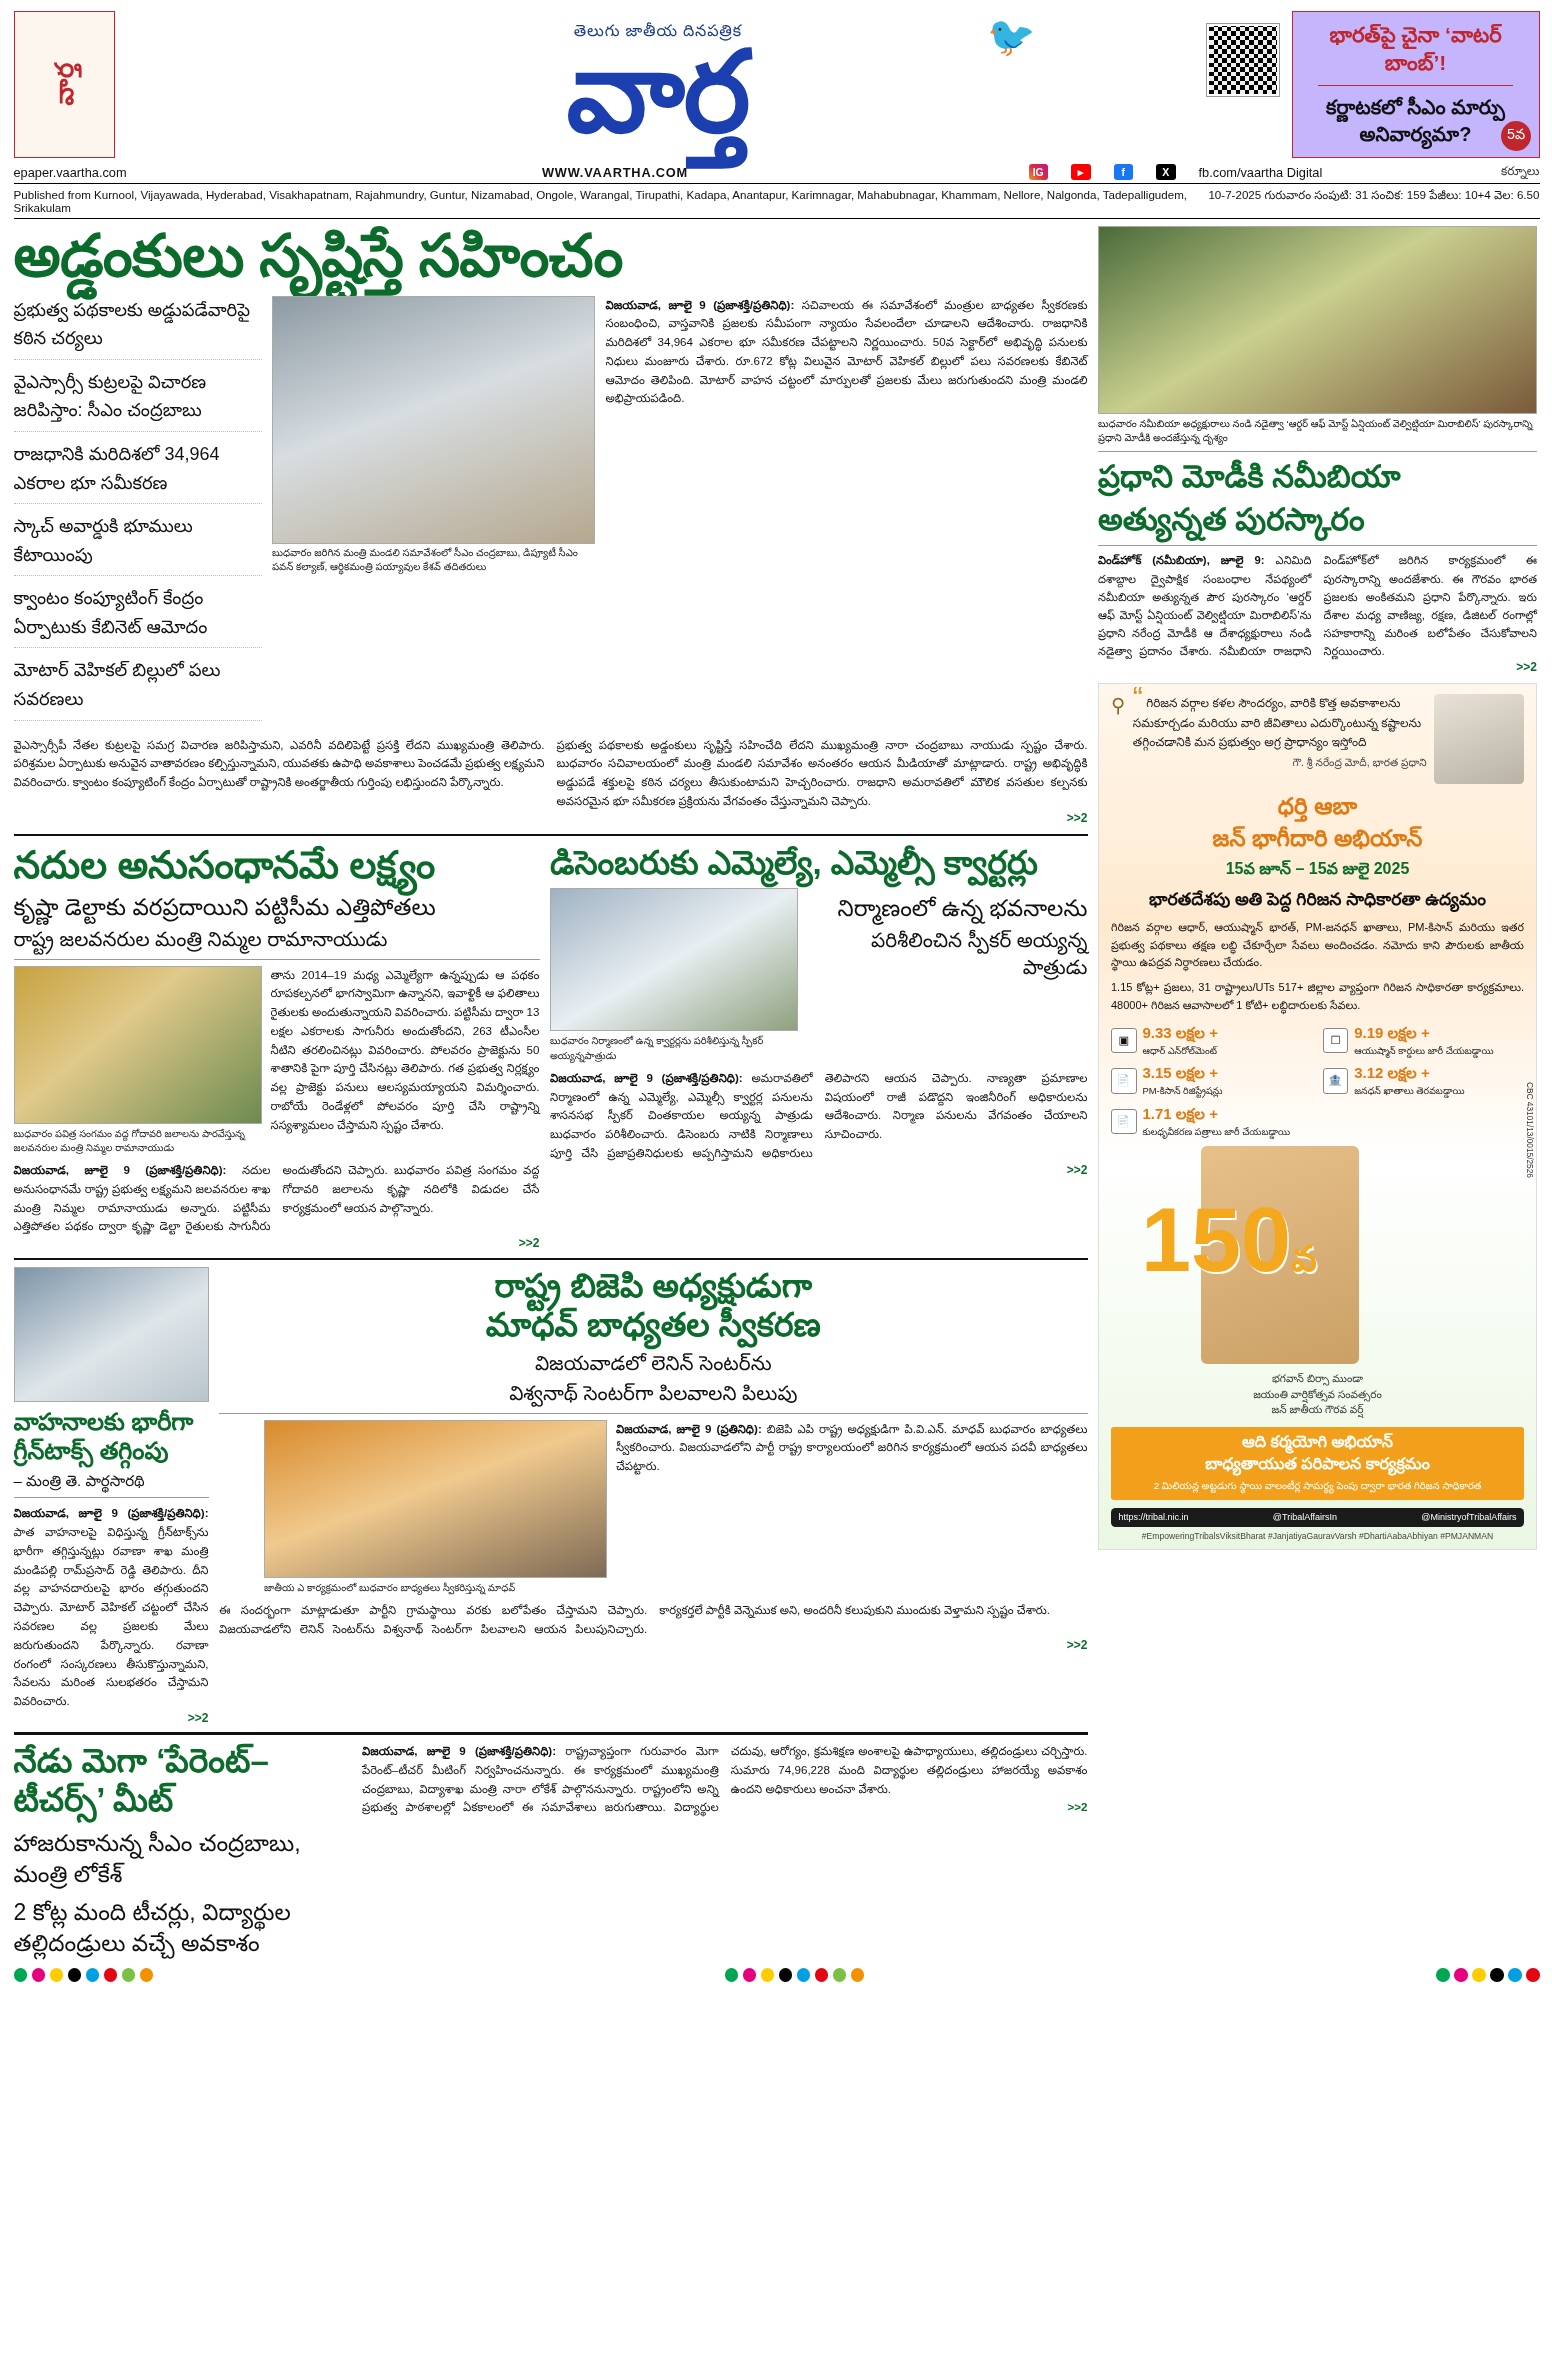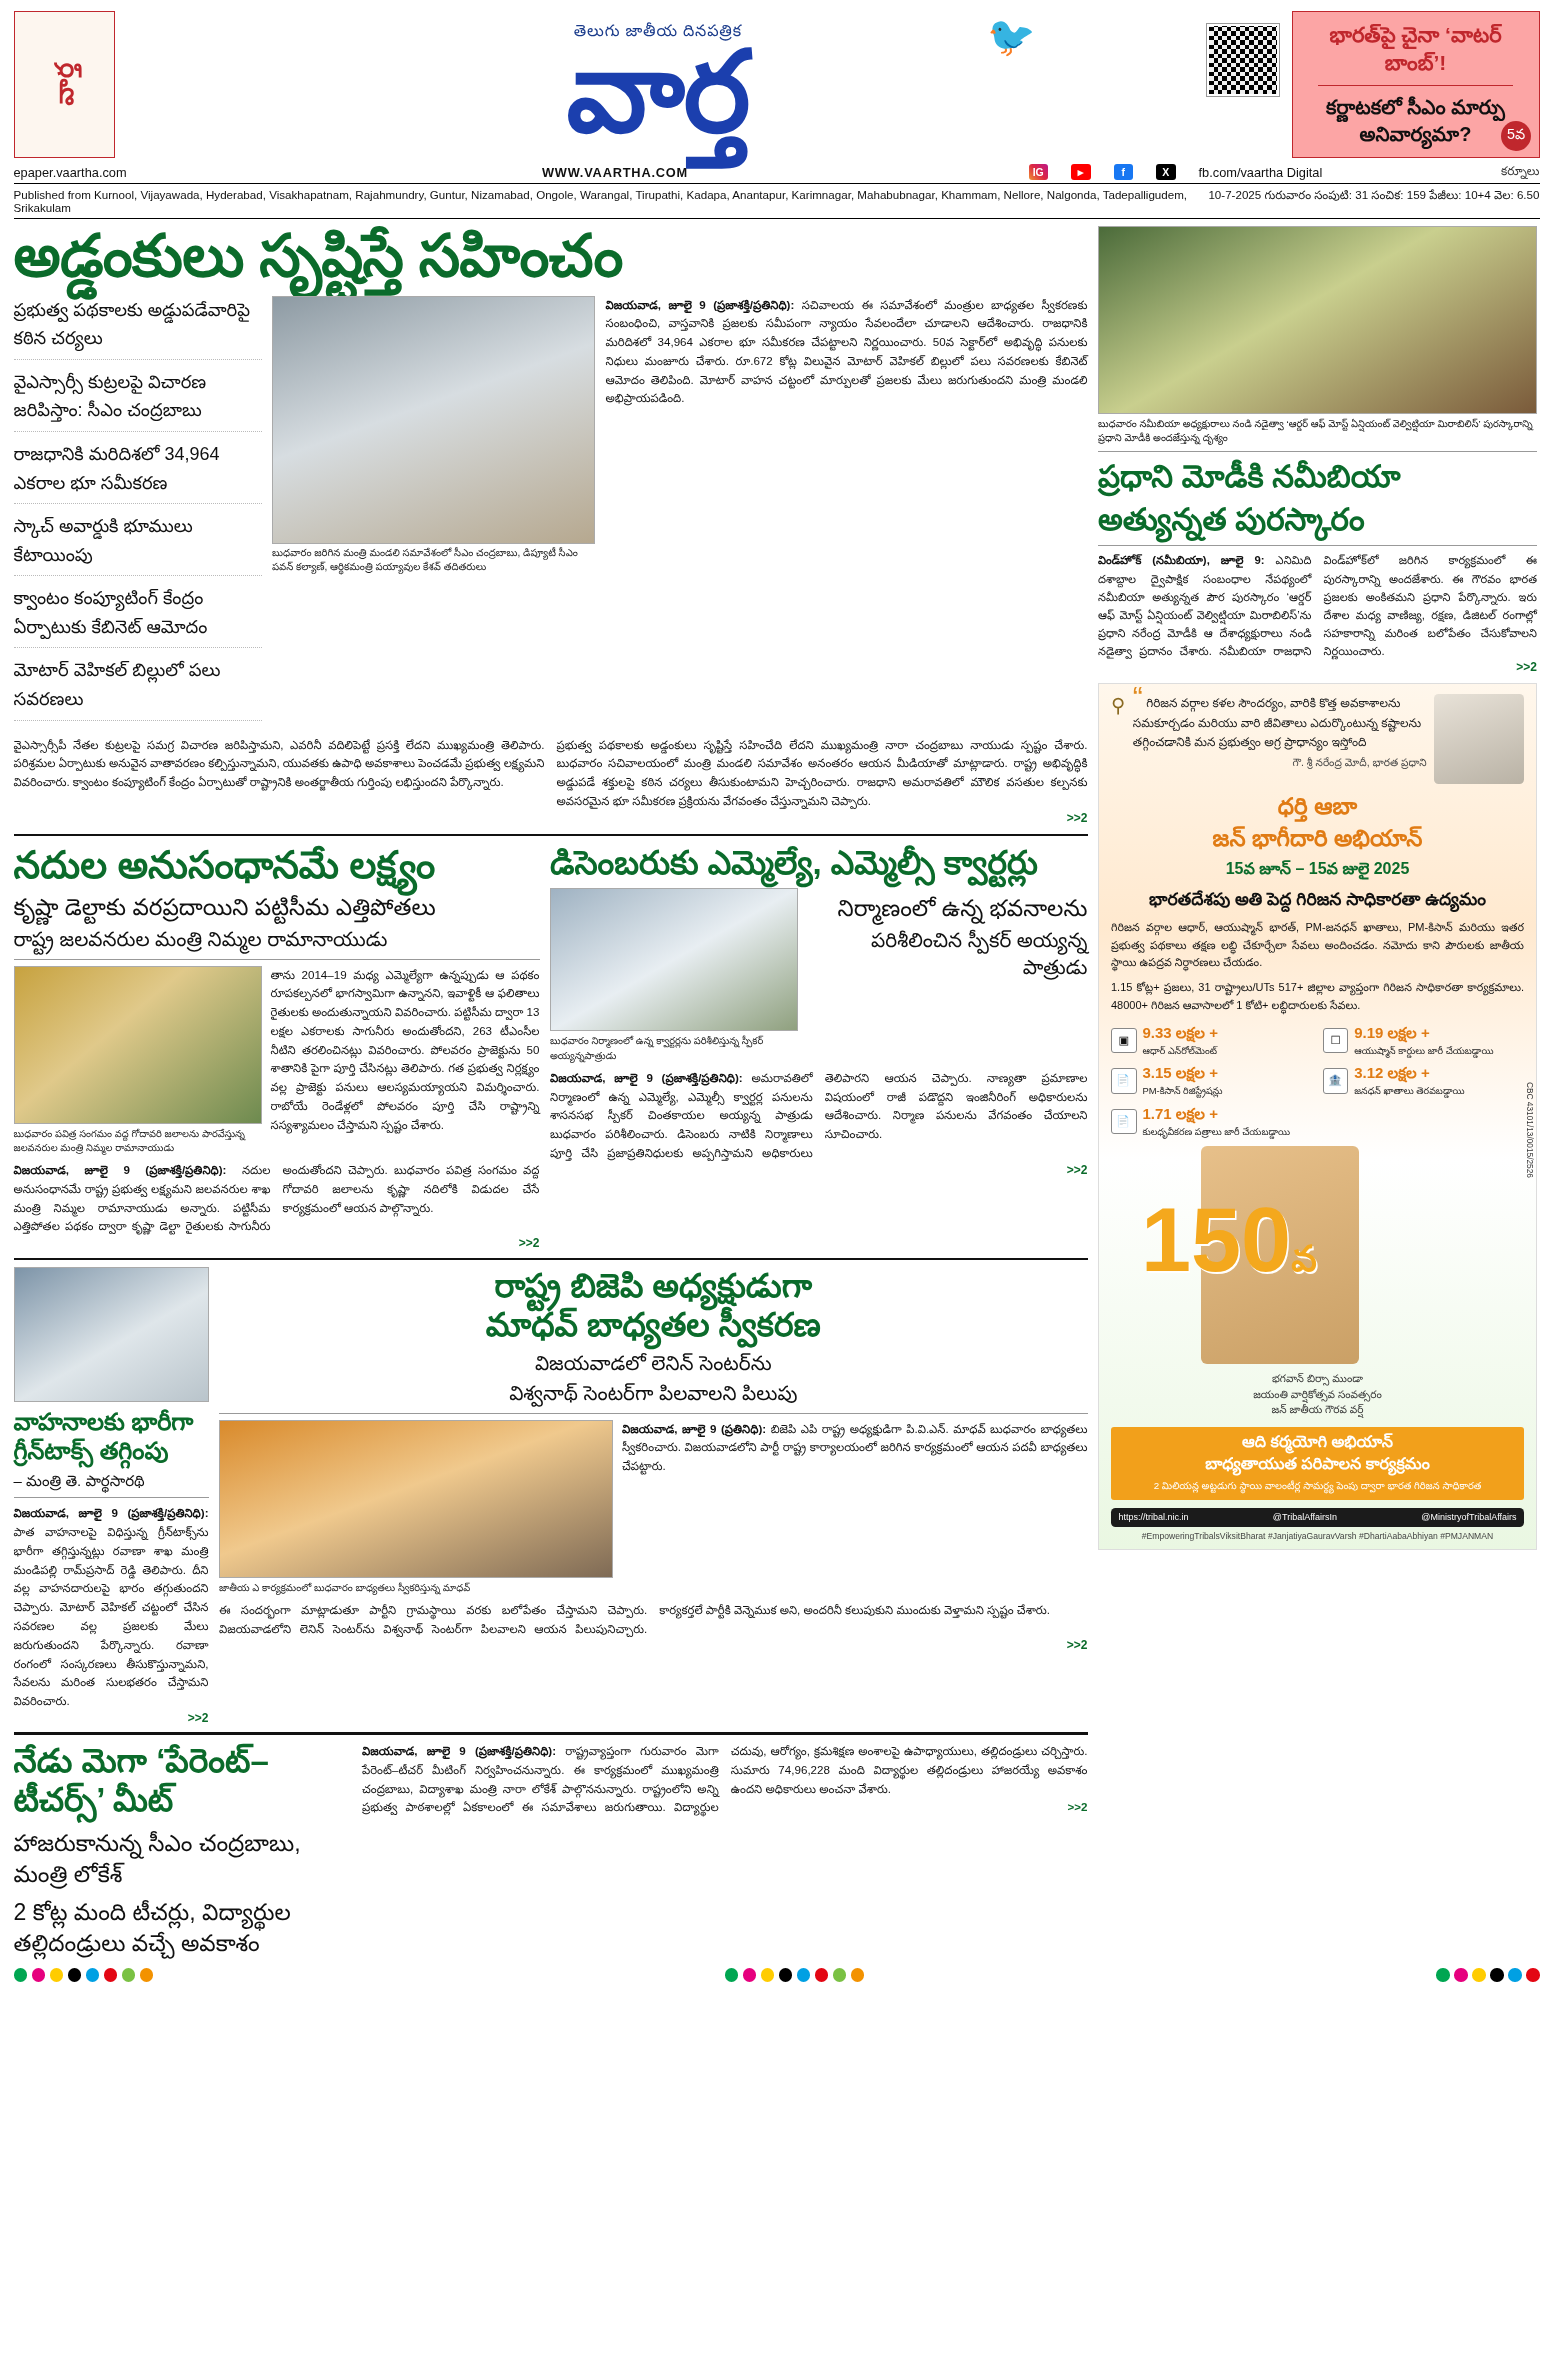--- a/index.html
+++ b/index.html
@@ -97,21 +97,21 @@
     background:
       repeating-linear-gradient(90deg,#111 0 4.5px,#fff 4.5px 9px),
       repeating-linear-gradient(0deg,#111 0 4.5px,#fff 4.5px 9px);
     background-blend-mode: difference;
     border: 2.3px solid #fff;
     outline: 0.8px solid #999;
   }
   .mh-right {
     width: 248px;
     border: 1.5px solid #c0272d;
-    background: #fca5a5;
+    background: #c4b5fd;
     padding: 9px 10.5px;
     text-align: center;
     position: relative;
   }
   .mh-right .hl {
     font-size: 21px;
     font-weight: bold;
     color: #c0272d;
     line-height: 1.35;
   }
@@ -425,21 +425,21 @@
 
         <div style="flex:1;">
           <div style="text-align:center;">
             <div class="midhead">రాష్ట్ర బిజెపి అధ్యక్షుడుగా</div>
             <div class="midhead">మాధవ్ బాధ్యతల స్వీకరణ</div>
             <div class="sec-sub2" style="margin-top:4.5px;">విజయవాడలో లెనిన్ సెంటర్‌ను</div>
             <div class="sec-sub2">విశ్వనాథ్ సెంటర్‌గా పిలవాలని పిలుపు</div>
           </div>
           <div class="hr-thin"></div>
           <div style="display:flex;gap:9px;">
-            <div style="width:394px;">
+            <div style="width:343px;margin-left:45px;">
               <div class="photo" style="height:158px;background:linear-gradient(160deg,#d98a2b,#f0c98d 45%,#7e6a55);"></div>
               <div class="cap-italic">జాతీయ ఎ కార్యక్రమంలో బుధవారం బాధ్యతలు స్వీకరిస్తున్న మాధవ్</div>
             </div>
             <div style="flex:1;" class="body-text">
               <span style="font-weight:bold">విజయవాడ, జూలై 9 (ప్రతినిధి):</span>
               <span>బిజెపి ఎపి రాష్ట్ర అధ్యక్షుడిగా పి.వి.ఎన్. మాధవ్ బుధవారం బాధ్యతలు స్వీకరించారు. విజయవాడలోని పార్టీ రాష్ట్ర కార్యాలయంలో జరిగిన కార్యక్రమంలో ఆయన పదవీ బాధ్యతలు చేపట్టారు.</span>
             </div>
           </div>
           <div class="body-text cols2" style="margin-top:6px;">
             <span>ఈ సందర్భంగా మాట్లాడుతూ పార్టీని గ్రామస్థాయి వరకు బలోపేతం చేస్తామని చెప్పారు. విజయవాడలోని లెనిన్ సెంటర్‌ను విశ్వనాథ్ సెంటర్‌గా పిలవాలని ఆయన పిలుపునిచ్చారు. కార్యకర్తలే పార్టీకి వెన్నెముక అని, అందరినీ కలుపుకుని ముందుకు వెళ్తామని స్పష్టం చేశారు.</span>

